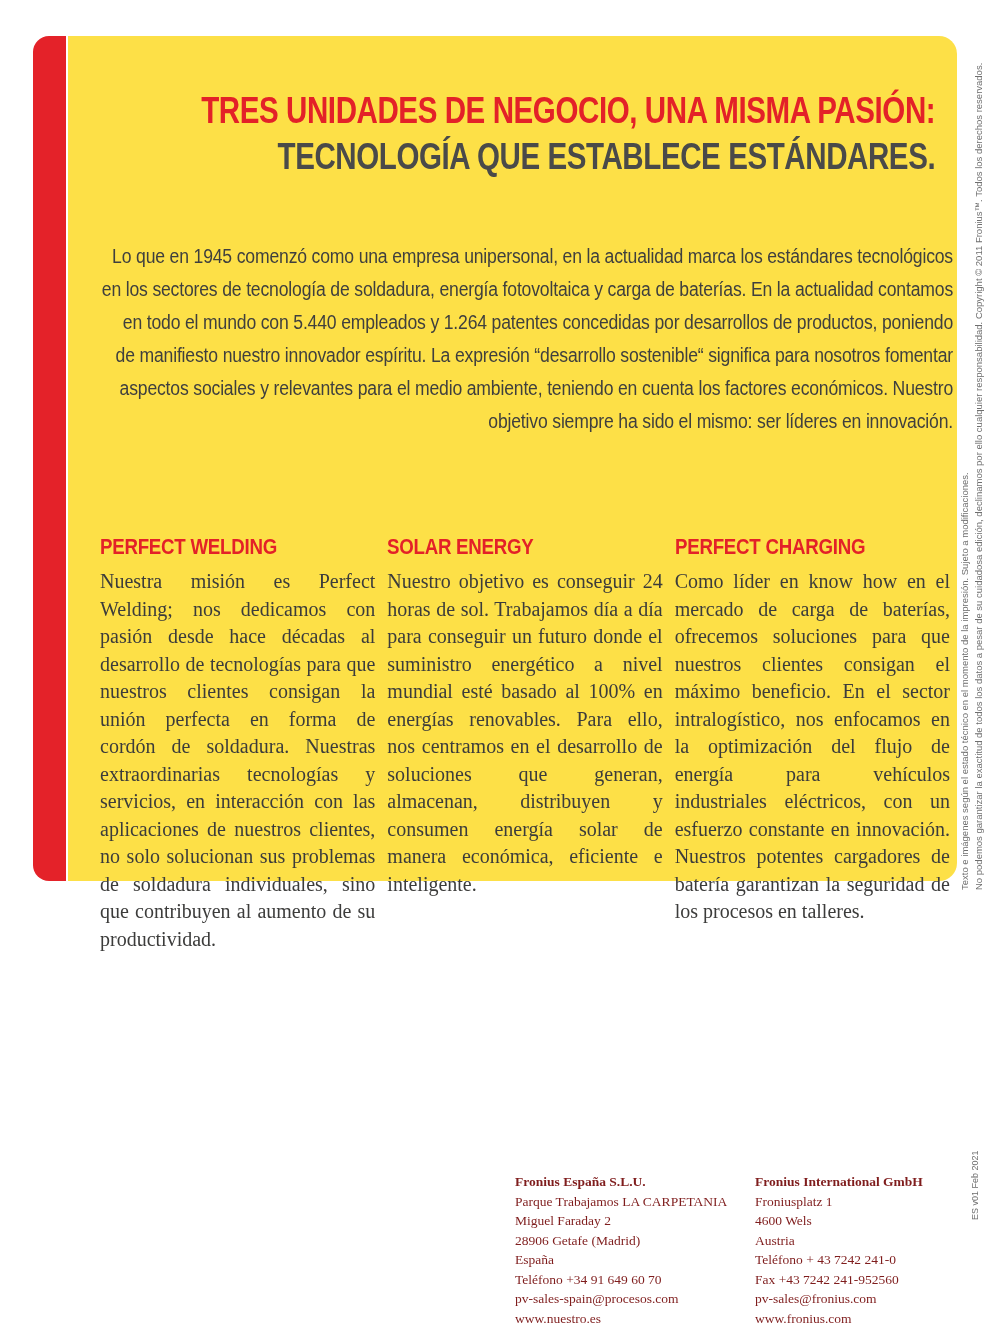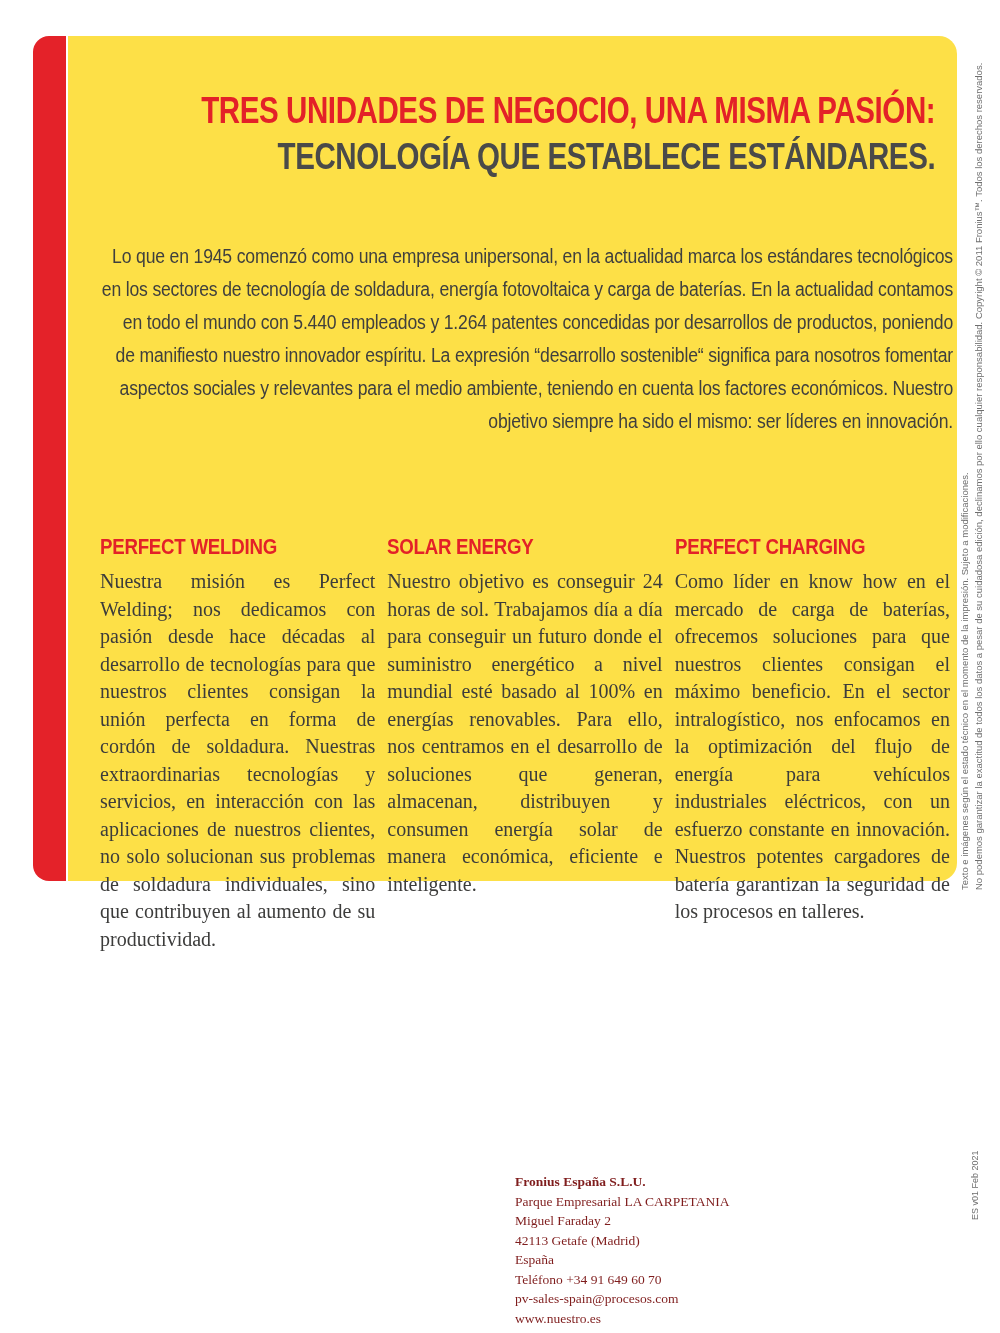--- a/index.html
+++ b/index.html
@@ -138,29 +138,39 @@
         <h2>PERFECT CHARGING</h2>
         <p>Como líder en know how en el mercado de carga de baterías, ofrecemos soluciones para que nuestros clientes consigan el máximo beneficio. En el sector intralogístico, nos enfocamos en la optimización del flujo de energía para vehículos industriales eléctricos, con un esfuerzo constante en innovación. Nuestros potentes cargadores de batería garantizan la seguridad de los procesos en talleres.</p>
       </section>
     </div>
 
   </div>
 
 
   <div class="contact es">
     <div class="name">Fronius España S.L.U.</div>
-    <div>Parque Empresarial LA CARPETANIA</div>
+    <div>Parque Trabajamos LA CARPETANIA</div>
     <div>Miguel Faraday 2</div>
-    <div>42113 Getafe (Madrid)</div>
+    <div>28906 Getafe (Madrid)</div>
     <div>España</div>
     <div>Teléfono +34 91 649 60 70</div>
     <div>pv-sales-spain@procesos.com</div>
     <div>www.nuestro.es</div>
   </div>
 
+  <div class="contact int">
+    <div class="name">Fronius International GmbH</div>
+    <div>Froniusplatz 1</div>
+    <div>4600 Wels</div>
+    <div>Austria</div>
+    <div>Teléfono + 43 7242 241-0</div>
+    <div>Fax +43 7242 241-952560</div>
+    <div>pv-sales@fronius.com</div>
+    <div>www.fronius.com</div>
+  </div>
 
   <div class="side-note">
     <div>Texto e imágenes según el estado técnico en el momento de la impresión. Sujeto a modificaciones.</div>
     <div>No podemos garantizar la exactitud de todos los datos a pesar de su cuidadosa edición, declinamos por ello cualquier responsabilidad. Copyright © 2011 Fronius™. Todos los derechos reservados.</div>
   </div>
 
   <div class="doc-code">ES v01 Feb 2021</div>
 
 </div>
 

